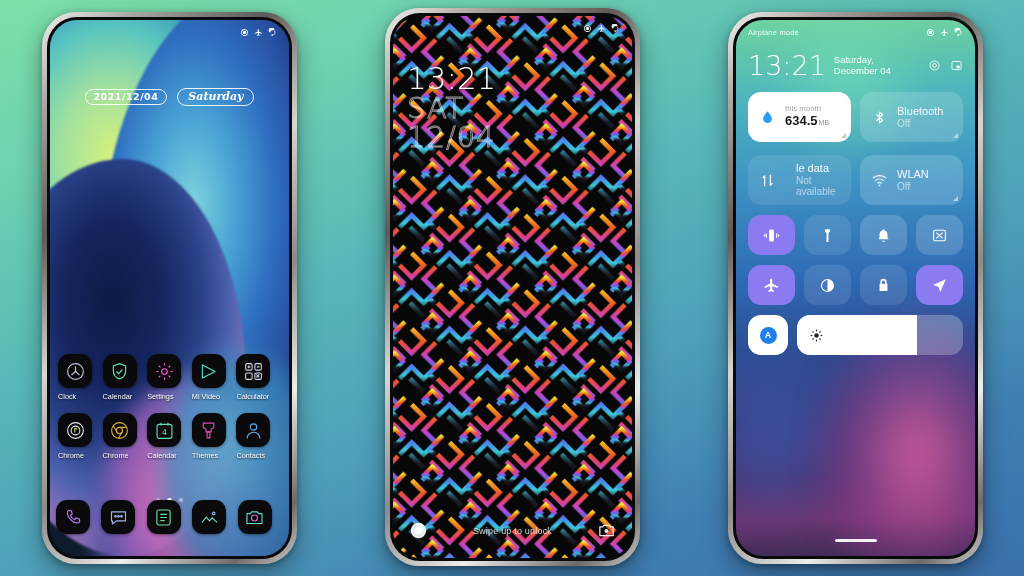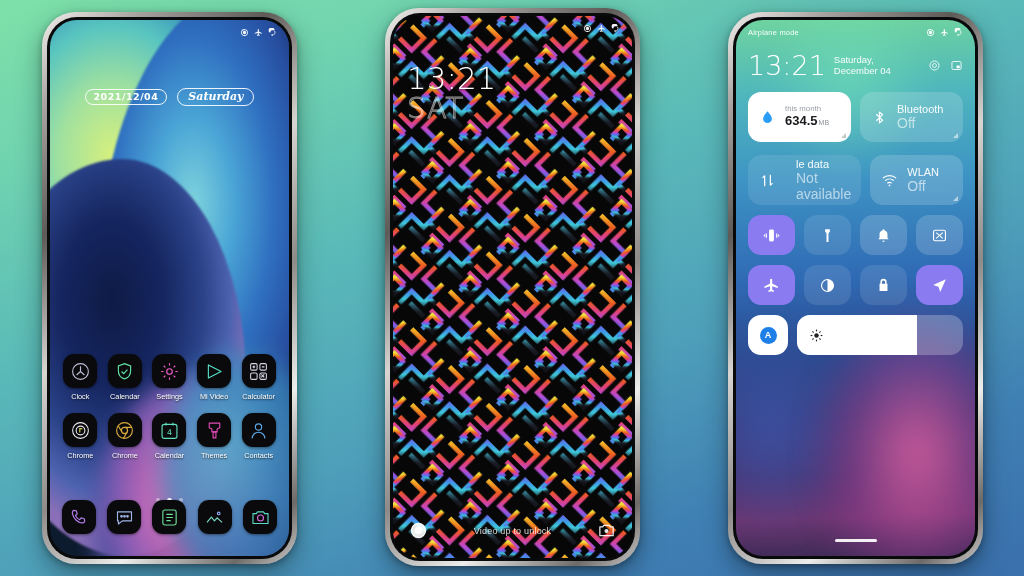--- a/index.html
+++ b/index.html
@@ -56,21 +56,21 @@
     letter-spacing:2px; line-height:1; text-shadow:0 0 6px rgba(255,255,255,.45); }
   .clock-sub { margin-top:6px; display:flex; justify-content:center; align-items:center; gap:10px;font-weight:bold; }
   .date-pill { border:1.2px solid rgba(255,255,255,.9); border-radius:9px; padding:1px 8px 2px;
     font-size:9.5px; color:#fff; letter-spacing:.5px; font-family:"DejaVu Sans", sans-serif; }
   .day-pill { border:1.2px solid rgba(255,255,255,.9); border-radius:9px; padding:1px 10px 2px;
     font-size:11px; color:#fff; font-family:"DejaVu Serif", serif; font-style:italic; }
 
   
   .appgrid { position:absolute; left:8px; right:8px; top:334px; z-index:6;
     display:grid; grid-template-columns:repeat(5,1fr); row-gap:12px; }
-  .app { display:flex; flex-direction:column; align-items:center; gap:4px; }
+  .app { display:flex; flex-direction:column; align-items:flex-start; gap:4px; }
   .app-ic { width:34px; height:34px; border-radius:11px; background:#0a0a0c;
     display:flex; align-items:center; justify-content:center; box-shadow:0 1px 3px rgba(0,0,0,.45); }
   .app-ic svg { width:21px; height:21px; display:block; }
   .app-lb { font-size:7.3px; color:#fff; text-shadow:0 1px 2px rgba(0,0,0,.75); white-space:nowrap; }
 
   .dots { position:absolute; left:0; right:0; top:478px; display:flex; justify-content:center;
     gap:7px; z-index:6; }
   .dot { width:4px; height:4px; border-radius:50%; background:rgba(255,255,255,.45); }
   .dot.on { background:#fff; width:5px; height:5px; }
 
@@ -118,21 +118,21 @@
     padding:0 10px; display:flex; align-items:center; gap:8px; }
   .bigtile.light { background:#fff; }
   .bigtile.glass { background:rgba(255,255,255,.17); backdrop-filter:blur(6px); }
   .bt-ic { width:19px; height:19px; flex:none; display:flex; align-items:center; justify-content:center; }
   .bt-ic svg { width:17px; height:17px; display:block; }
   .bt-txt { display:flex; flex-direction:column; line-height:1.15; min-width:0; }
   .bt-t1 { font-size:7.8px; color:#9aa0a8; }
   .bt-t1.w { color:rgba(255,255,255,.95); font-size:11px; }
   .bt-t2 { font-size:13px; color:#1b1b1f; font-weight:600; }
   .bt-t2 small { font-size:7px; font-weight:400; color:#8a8f96; margin-left:1px; }
-  .bt-t2.w { color:rgba(255,255,255,.6); font-size:14px; font-weight:400; }
+  .bt-t2.w { color:rgba(255,255,255,.6); font-size:10px; font-weight:400; }
   .bt-corner { position:absolute; right:5px; bottom:4px; width:0; height:0;
     border-left:5px solid transparent; border-bottom:5px solid rgba(0,0,0,.22); }
   .bt-corner.w { border-bottom-color:rgba(255,255,255,.55); }
 
   .togrow { display:flex; gap:9px; margin-top:10px; }
   .tog { flex:1; height:40px; border-radius:13px; display:flex; align-items:center; justify-content:center;
     background:rgba(255,255,255,.17); }
   .tog.on { background:#8b7bf0; }
   .tog.dim { background:rgba(255,255,255,.11); }
   .tog svg { width:17px; height:17px; display:block; }
@@ -401,30 +401,31 @@
         <span class="sbi">
                 <svg viewBox="0 0 24 24">
                   <path d="M17.6 6.4A8 8 0 104 12h2.2A5.8 5.8 0 1112 17.8v-2.4l-4 3.3 4 3.3v-2.1a8 8 0 005.6-13.5zM18 3v4h-4l1.5-1.5L18 3z"></path>
                 </svg>
               </span>
       </div>
 
       <div class="lk-clock">
         <div class="lk-time">13:21</div>
         <div class="lk-day">SAT</div>
+        <div class="lk-date">12/04</div>
       </div>
 
       <div class="lk-bottom">
         <span class="lk-btn">
                 <svg viewBox="0 0 24 24" fill="none" stroke="rgba(255,255,255,.9)" stroke-width="1.5">
                   <circle cx="12" cy="12" r="9"></circle>
                   <circle cx="12" cy="12" r="4" fill="rgba(255,255,255,.9)"></circle>
                 </svg>
               </span>
-        <span class="lk-hint">Video up to unlock</span>
+        <span class="lk-hint">Swipe up to unlock</span>
         <span class="lk-btn">
                 <svg viewBox="0 0 24 24">
                   <path d="M3.6 7.4h3.6l1.4-2h6.8l1.4 2h3.6v11.2H3.6z" fill="none" stroke="rgba(255,255,255,.9)" stroke-width="1.6" stroke-linejoin="round"></path>
                   <circle cx="12" cy="12.6" r="2.6"></circle>
                 </svg>
               </span>
       </div>
     </div>
   </div>
  </div>

